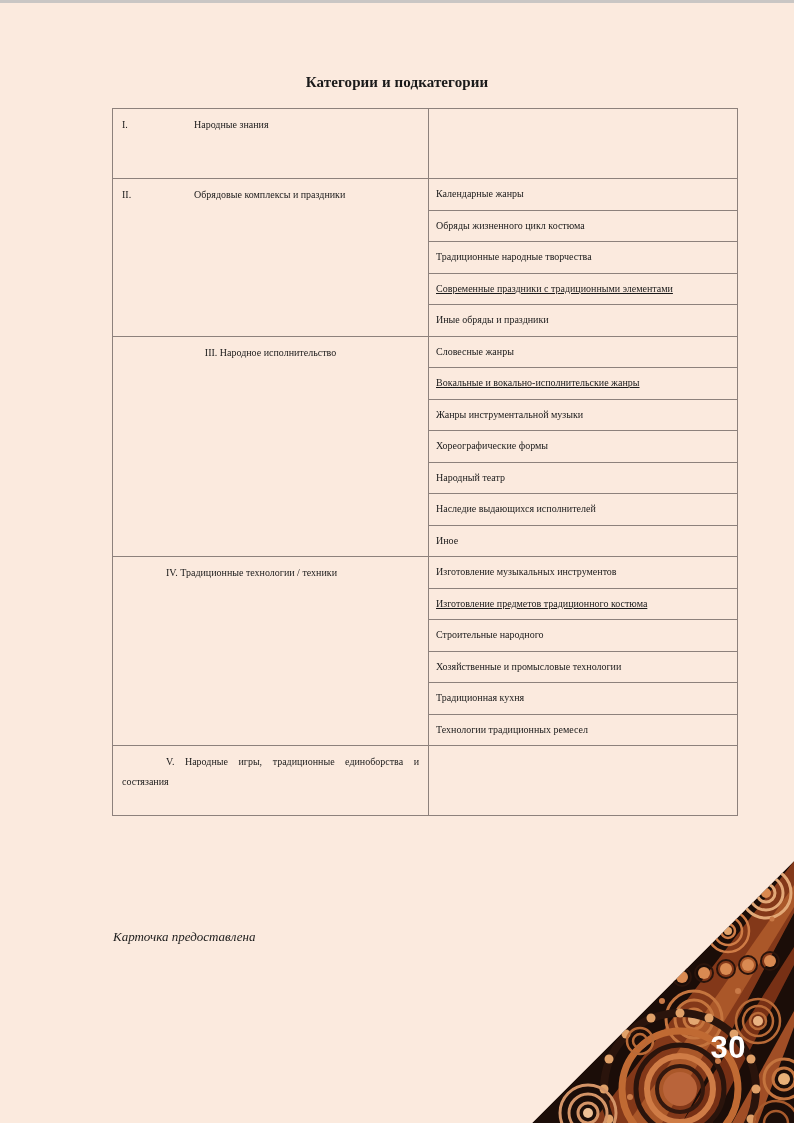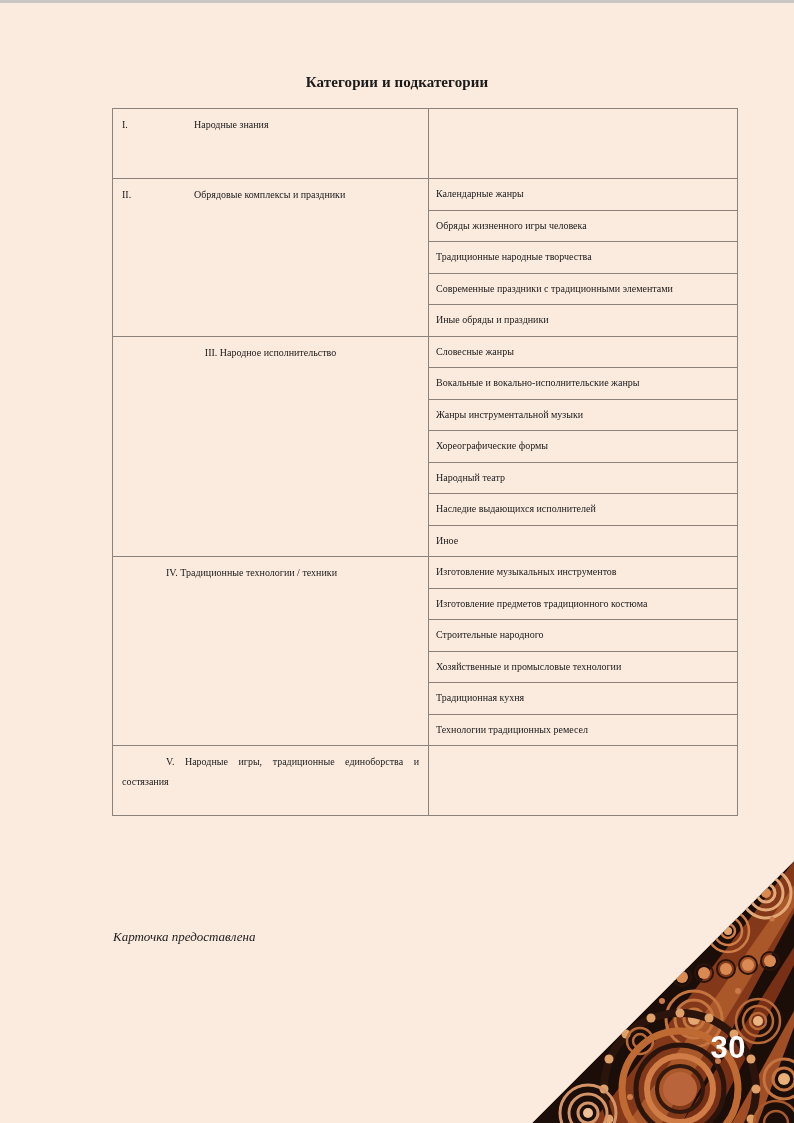--- a/index.html
+++ b/index.html
@@ -81,20 +81,21 @@
   }
 
   
   .sub-cell {
     padding: 5px 8px 6px 7px;
     line-height: 1.95;
   }
   .sub-cell.justify {
     text-align: justify;
     text-align-last: left;
+    text-decoration: underline;
   }
   .sub-cell.blank {
     height: 58px;
   }
 
   
   .credit {
     position: absolute;
     left: 113px;
     top: 928px;
@@ -160,21 +161,21 @@
           <div class="cat-cell justify">
             <span class="num-tab">II.</span><span>Обрядовые комплексы и праздники</span>
           </div>
         </td>
         <td>
           <div class="sub-cell">Календарные жанры</div>
         </td>
       </tr>
       <tr>
         <td>
-          <div class="sub-cell">Обряды жизненного игры человека</div>
+          <div class="sub-cell">Обряды жизненного цикл костюма</div>
         </td>
       </tr>
       <tr>
         <td>
           <div class="sub-cell">Традиционные народные творчества</div>
         </td>
       </tr>
       <tr>
         <td>
           <div class="sub-cell justify">Современные праздники с традиционными элементами</div>

